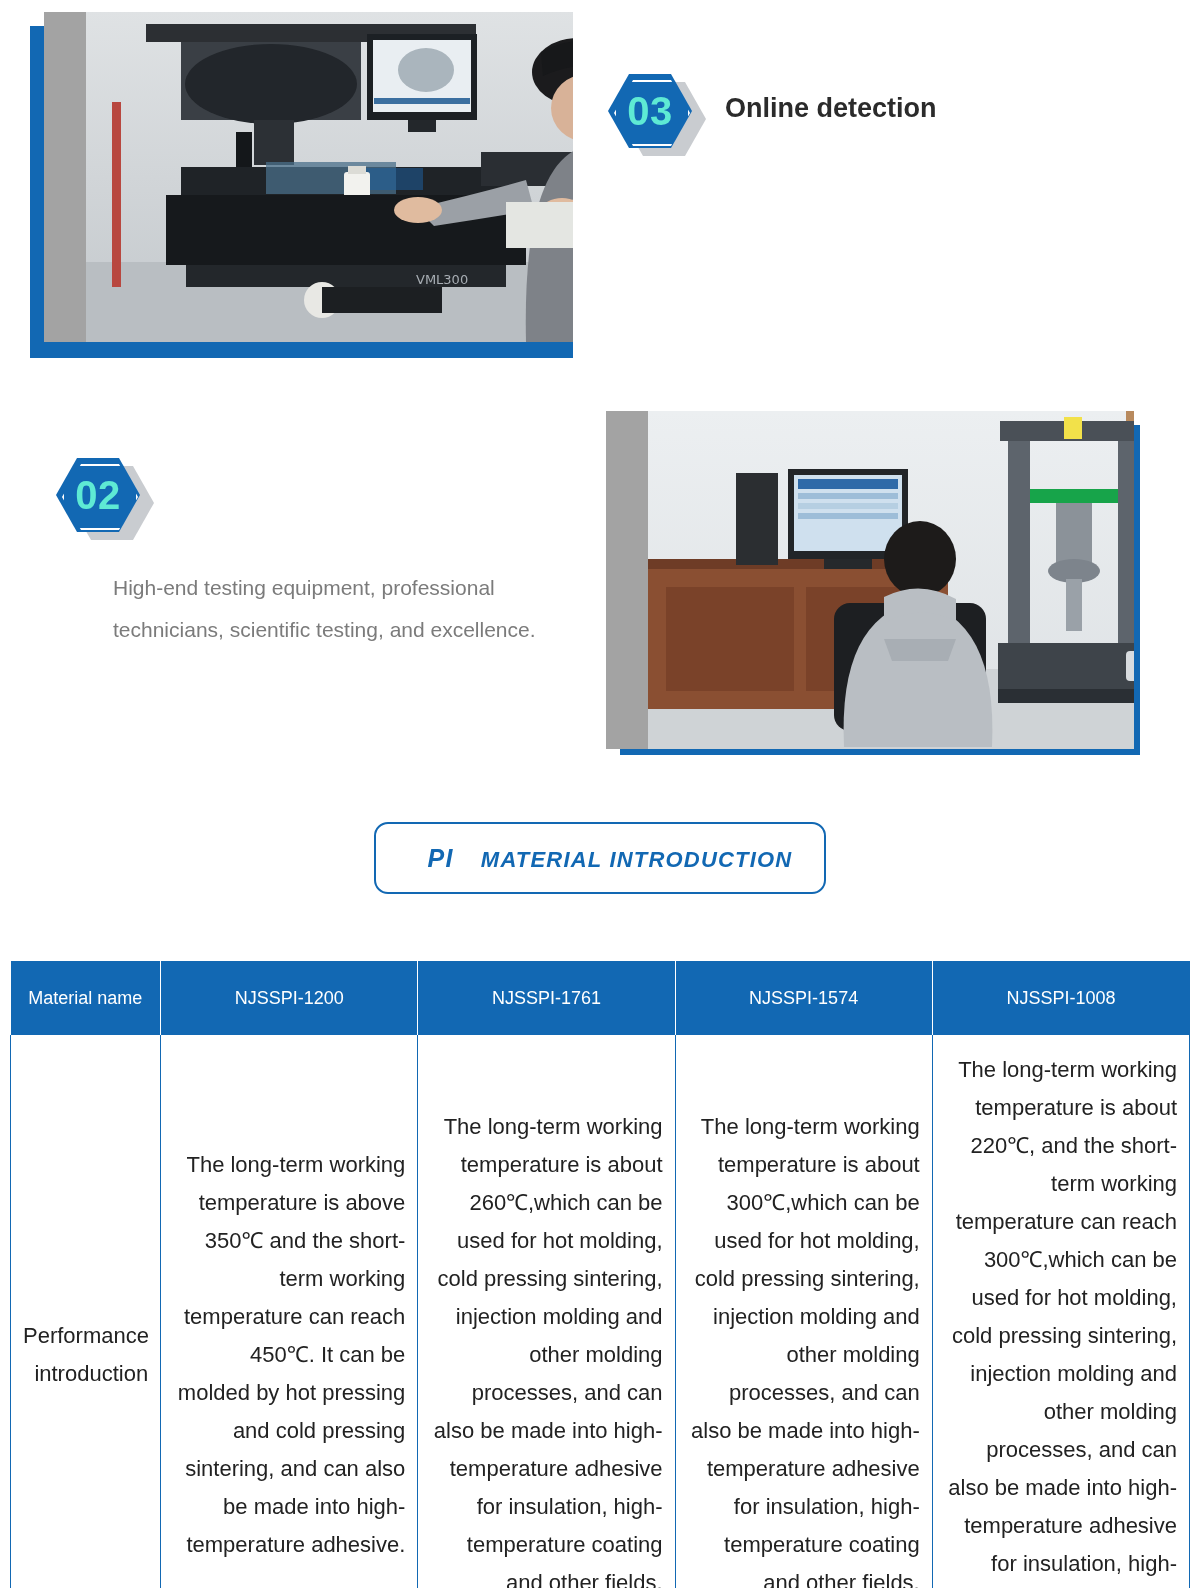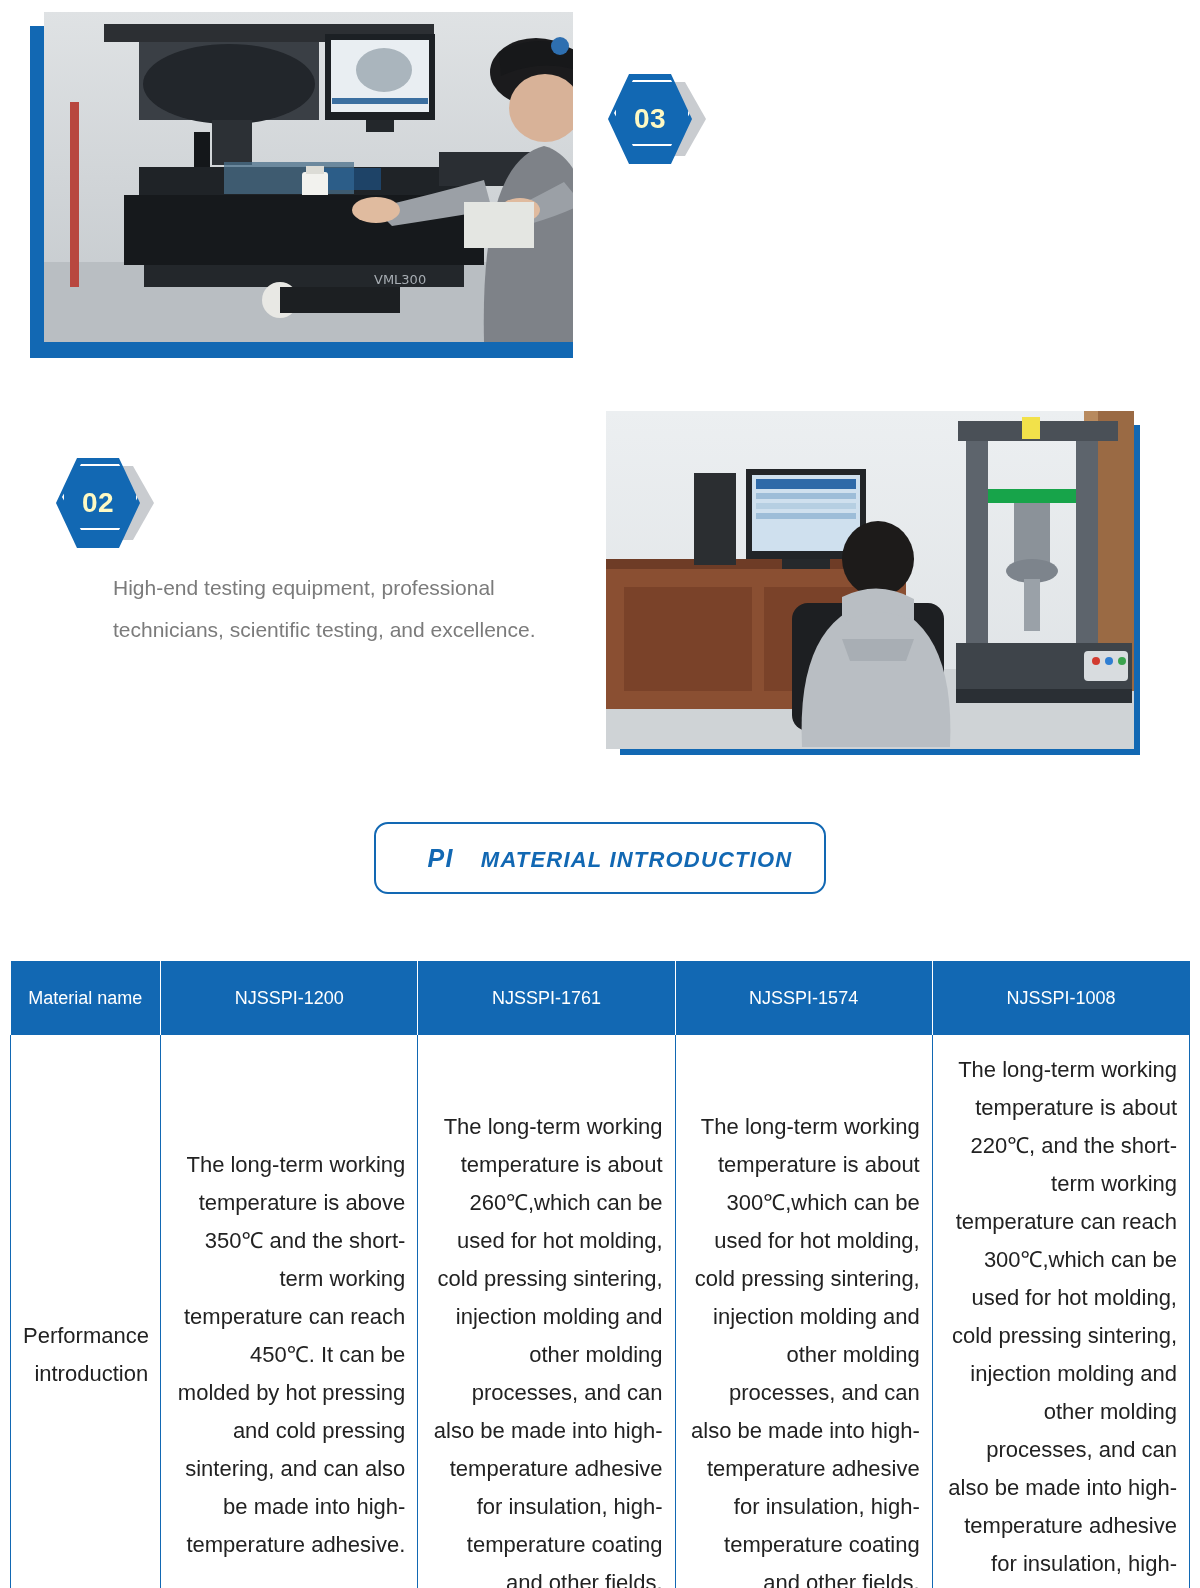--- a/index.html
+++ b/index.html
@@ -17,38 +17,39 @@
 
   
   .photo-frame {
     position: absolute;
     background: #1268b3;
   }
   .photo-inner {
     position: absolute;
     overflow: hidden;
     background: #a3a3a3;
+    padding-left: 42px;
   }
 
   
   #photo1-frame { left: 30px; top: 26px; width: 543px; height: 332px; }
   #photo1-inner { left: 44px; top: 12px; width: 529px; height: 330px; }
 
   
   #photo2-frame { left: 620px; top: 425px; width: 520px; height: 330px; }
   #photo2-inner { left: 606px; top: 411px; width: 528px; height: 338px; }
 
   .hexnum {
     position: absolute;
-    width: 84px; height: 90px;
+    width: 84px; height: 74px;
     background: #1268b3;
     -webkit-clip-path: polygon(25% 0%, 75% 0%, 100% 50%, 75% 100%, 25% 100%, 0% 50%);
     clip-path: polygon(25% 0%, 75% 0%, 100% 50%, 75% 100%, 25% 100%, 0% 50%);
-    color: #fef9c3;
-    font-size: 28px;
+    color: #5eead4;
+    font-size: 40px;
     font-weight: bold;
     display: flex;
     align-items: center;
     justify-content: center;
     letter-spacing: 0.5px;
   }
   .hexnum::after {
     content: "";
     position: absolute;
     left: 6px; top: 6px;
@@ -198,20 +199,21 @@
       <path d="M440 168 Q390 182 330 196 L348 214 Q400 206 448 198 Z" fill="#9ba0a6"></path>
       <ellipse cx="332" cy="198" rx="24" ry="13" fill="#e0bb9f"></ellipse>
       <path d="M520 170 Q490 186 470 196 L486 212 Q520 202 538 192 Z" fill="#9ba0a6"></path>
       <ellipse cx="476" cy="198" rx="20" ry="12" fill="#e0bb9f"></ellipse>
       <rect x="420" y="190" width="70" height="46" fill="#e4e6e2"></rect>
     </svg>
   </div>
 
   <div class="hexshadow" style="left:622px; top:82px;"></div>
   <div class="hexnum" style="left:608px; top:74px;">03</div>
+  <div class="feat-title" style="left:725px; top:86px; width:420px;">Online detection</div>
 
   <div class="photo-frame" id="photo2-frame"></div>
   <div class="photo-inner" id="photo2-inner">
     <svg width="528" height="338" viewBox="0 0 528 338">
       <defs>
         <linearGradient id="wall2" x1="0" y1="0" x2="0" y2="1">
           <stop offset="0%" stop-color="#eceff1"></stop>
           <stop offset="100%" stop-color="#dde1e4"></stop>
         </linearGradient>
       </defs>

